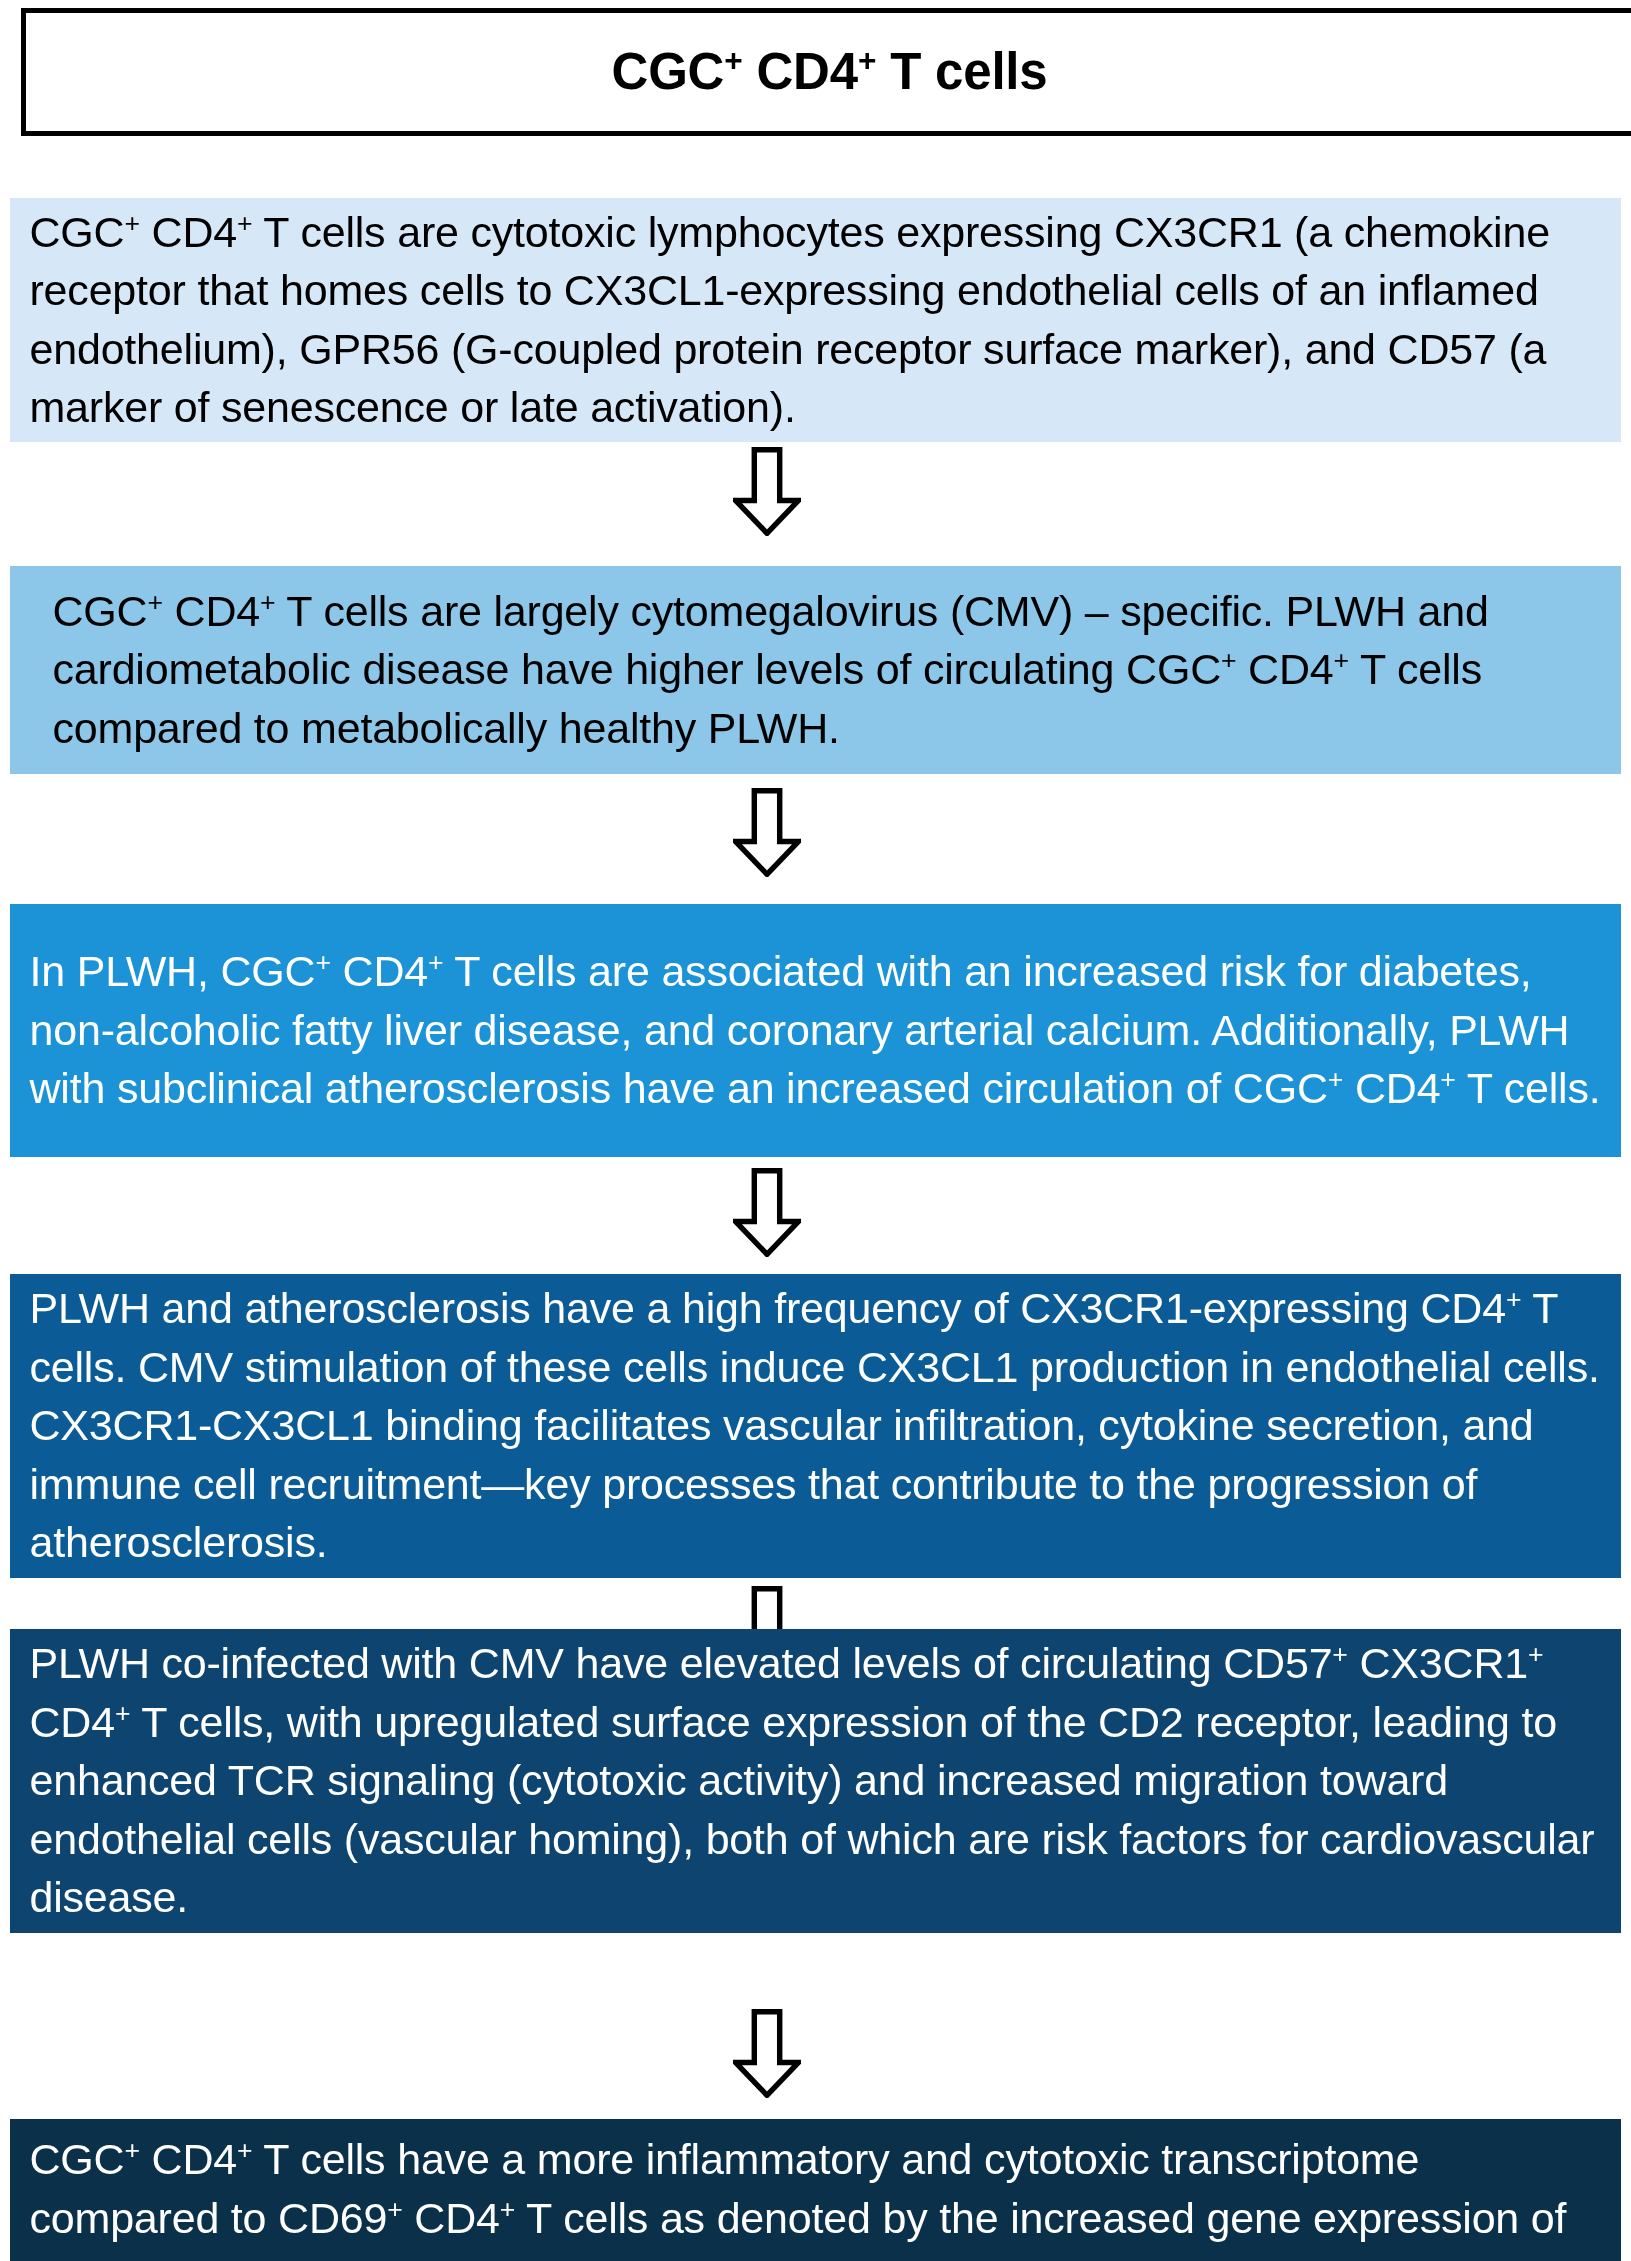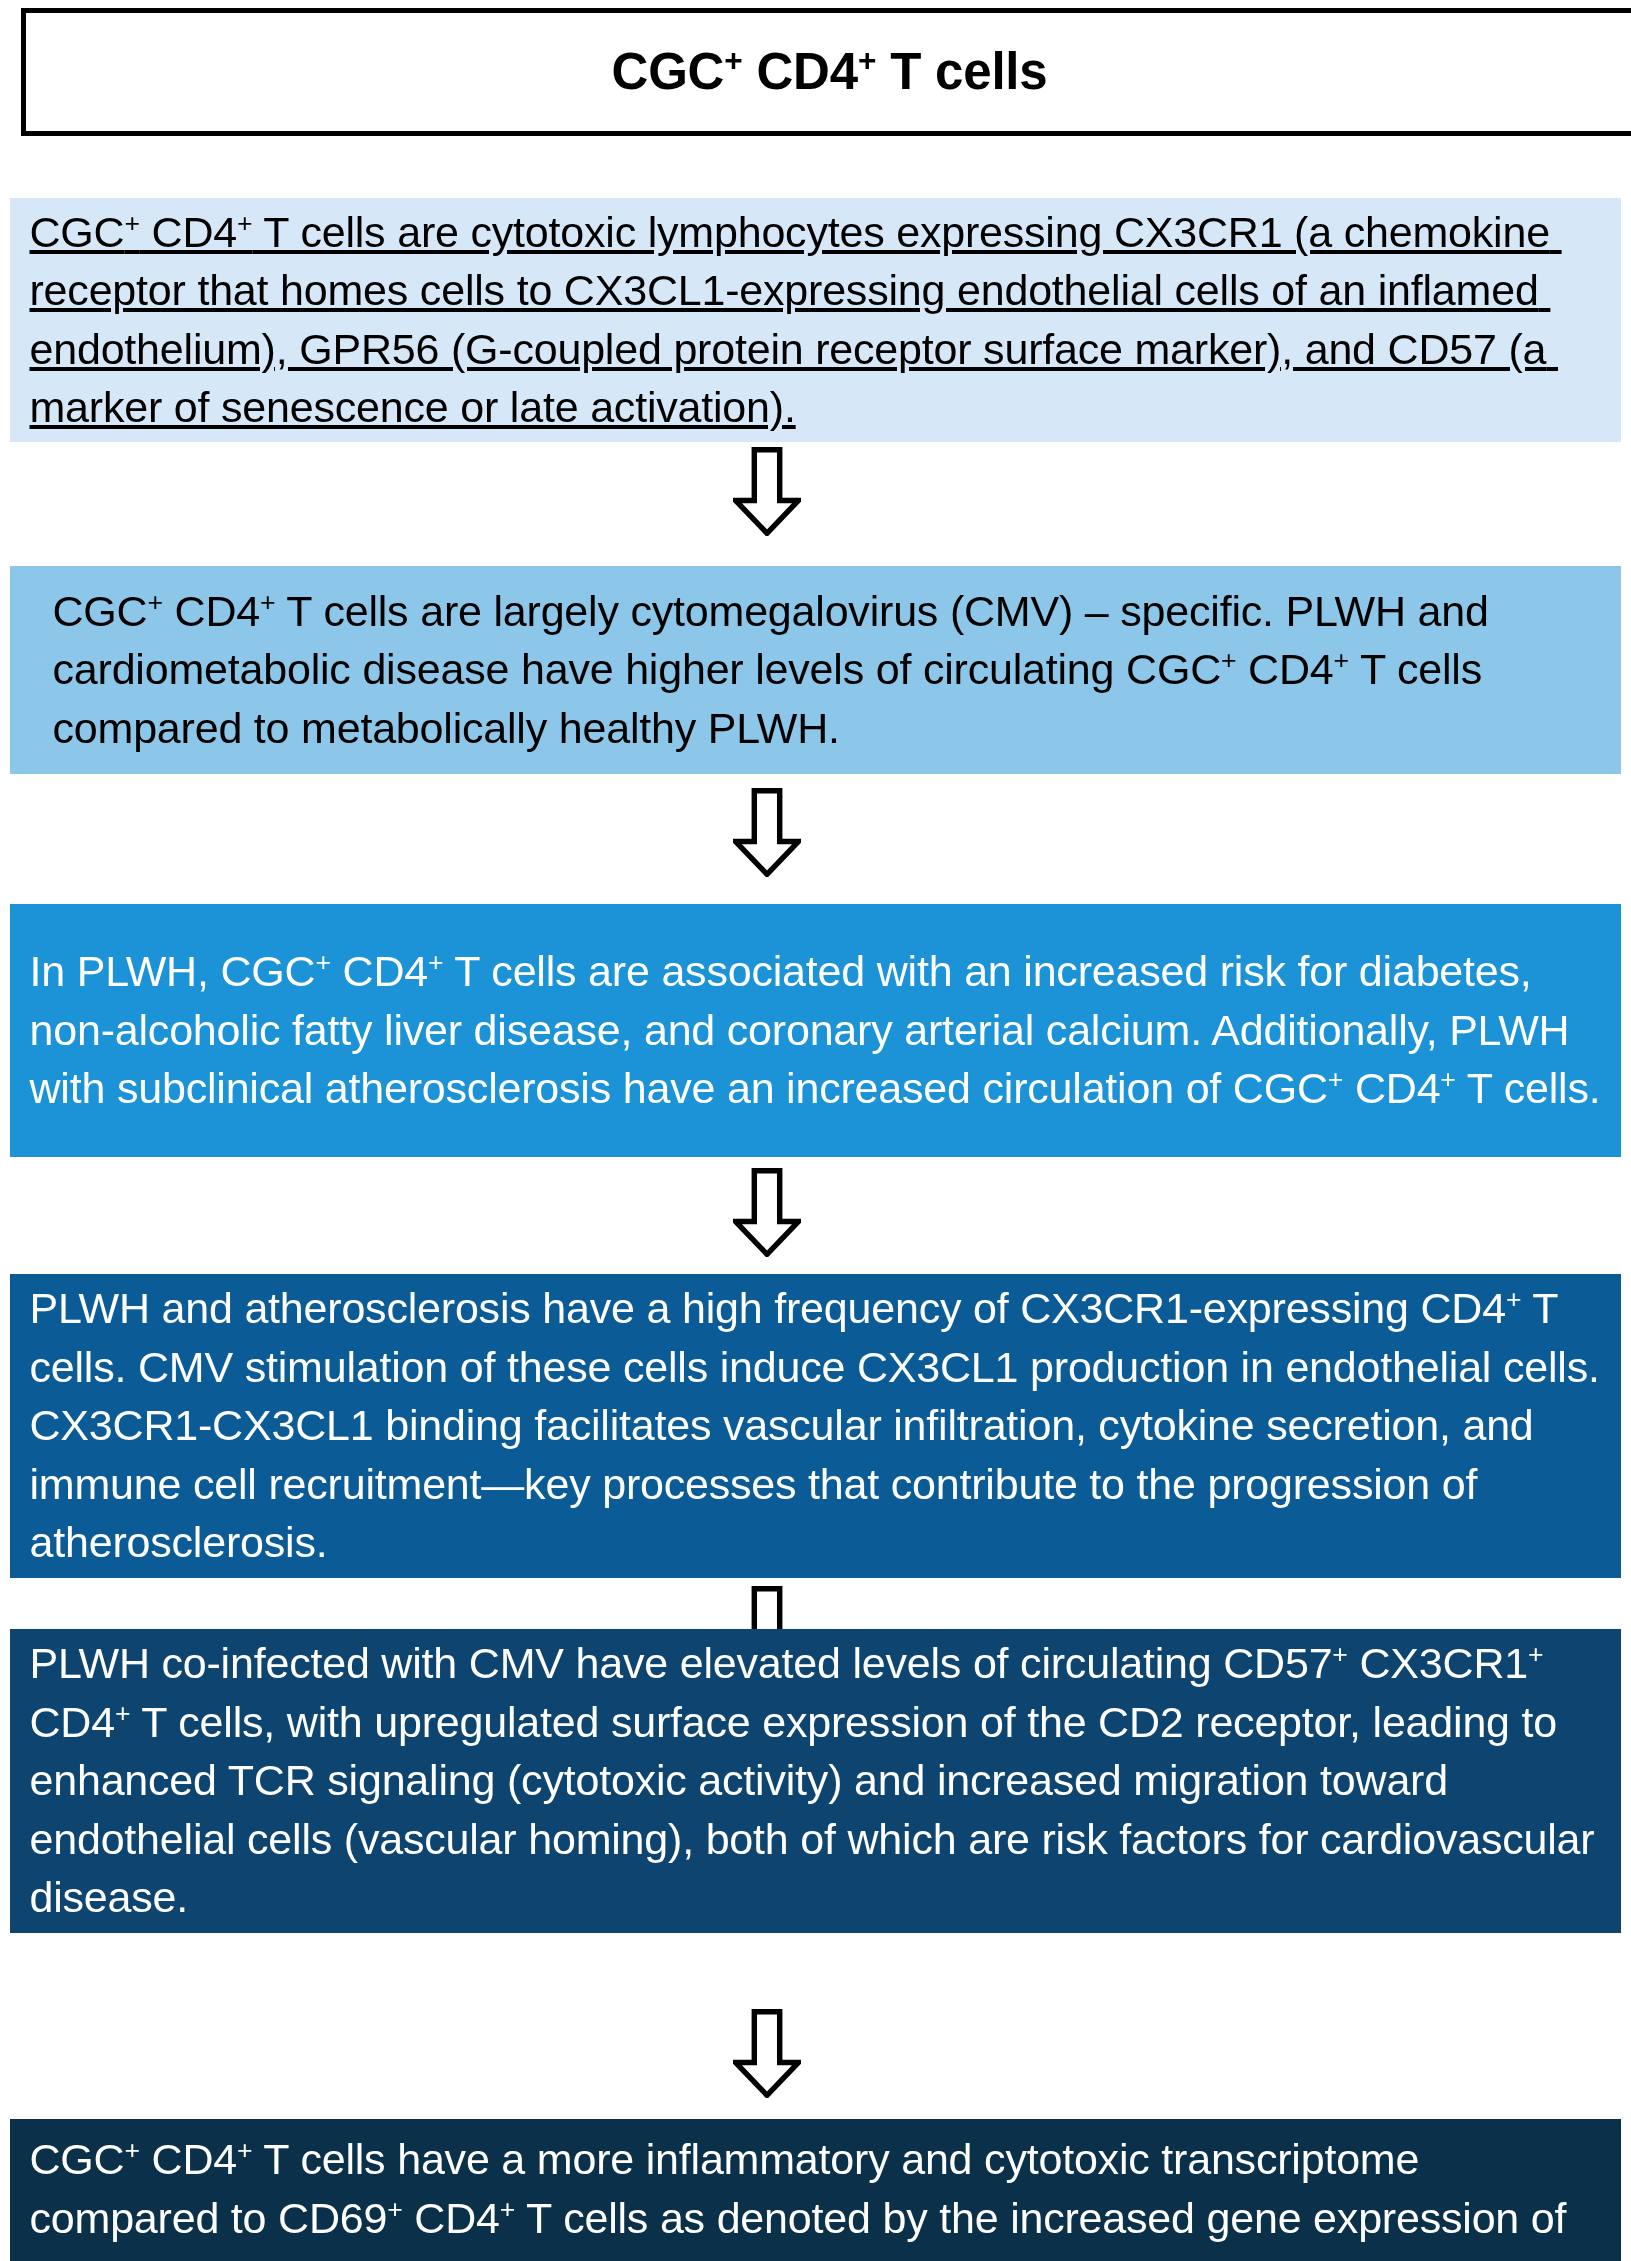--- a/index.html
+++ b/index.html
@@ -80,21 +80,21 @@
 </style>
 </head>
 <body style="background: rgb(255, 255, 255);">
 
 <div id="page">
 
   <div class="title-box">
     <div class="title-text">CGC<sup>+</sup> CD4<sup>+</sup> T cells</div>
   </div>
 
-  <div class="step-box" style="top: 198px; height: 244px; background: rgb(214, 232, 247); color: rgb(0, 0, 0); text-decoration: underline;">
+  <div class="step-box" style="top: 198px; height: 244px; background: rgb(214, 232, 247); color: rgb(0, 0, 0);">
     <div class="step-text">CGC<sup>+</sup> CD4<sup>+</sup> T cells are cytotoxic lymphocytes expressing CX3CR1 (a chemokine receptor that homes cells to CX3CL1-expressing endothelial cells of an inflamed endothelium), GPR56 (G-coupled protein receptor surface marker), and CD57 (a marker of senescence or late activation).</div>
   </div>
 
   <div class="arrow" style="top: 447px; left: 733px;">
     <svg viewBox="0 0 150 196" preserveAspectRatio="none" aria-hidden="true">
       <polygon points="47,6 103,6 103,118 144,118 75,190 6,118 47,118" fill="#ffffff" stroke="#000000" stroke-width="12" stroke-linejoin="miter"></polygon>
     </svg>
   </div>
 
   <div class="step-box" style="top: 566px; height: 208px; background: rgb(140, 198, 232); color: rgb(0, 0, 0); padding-left: 43px;">

